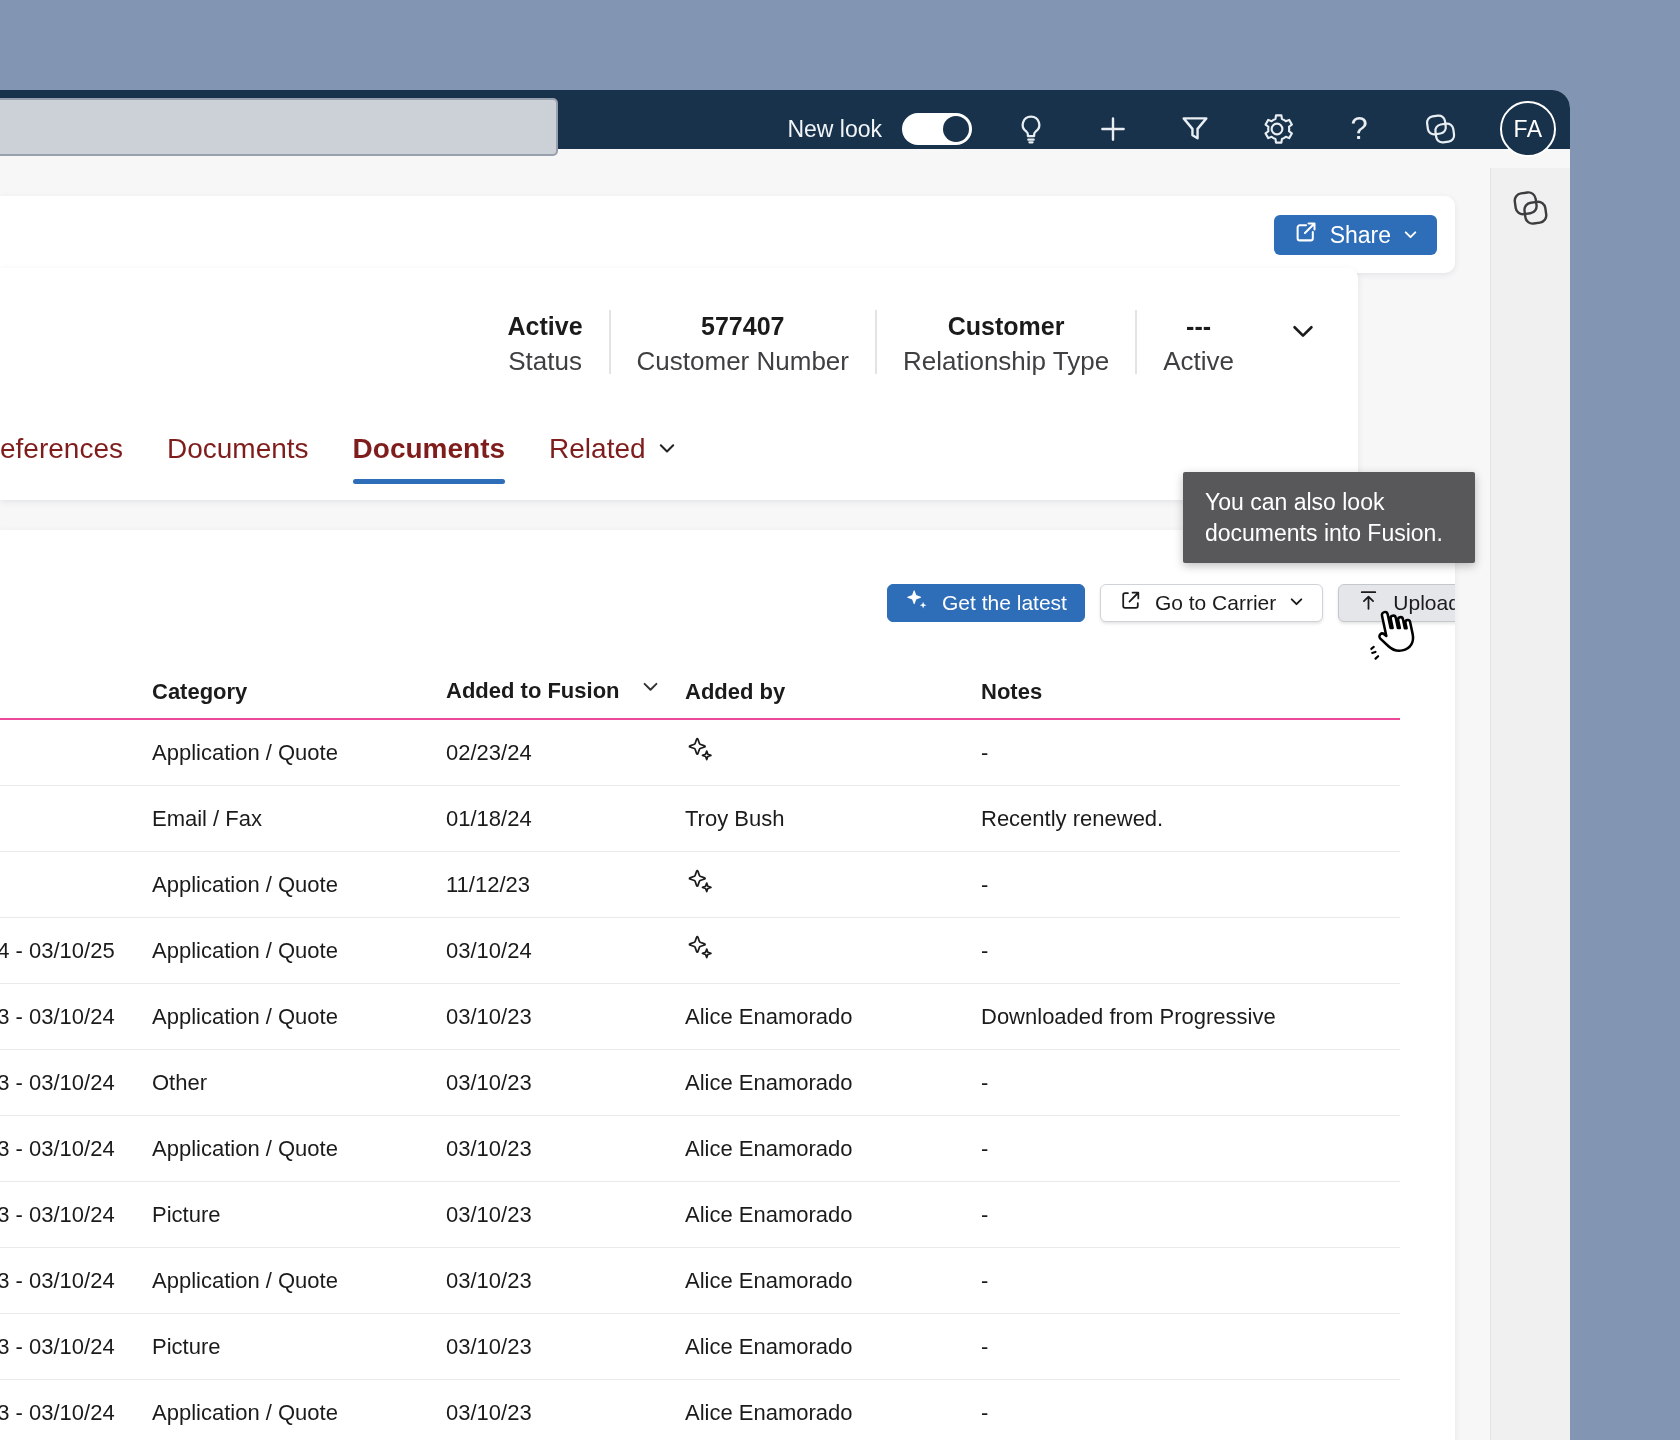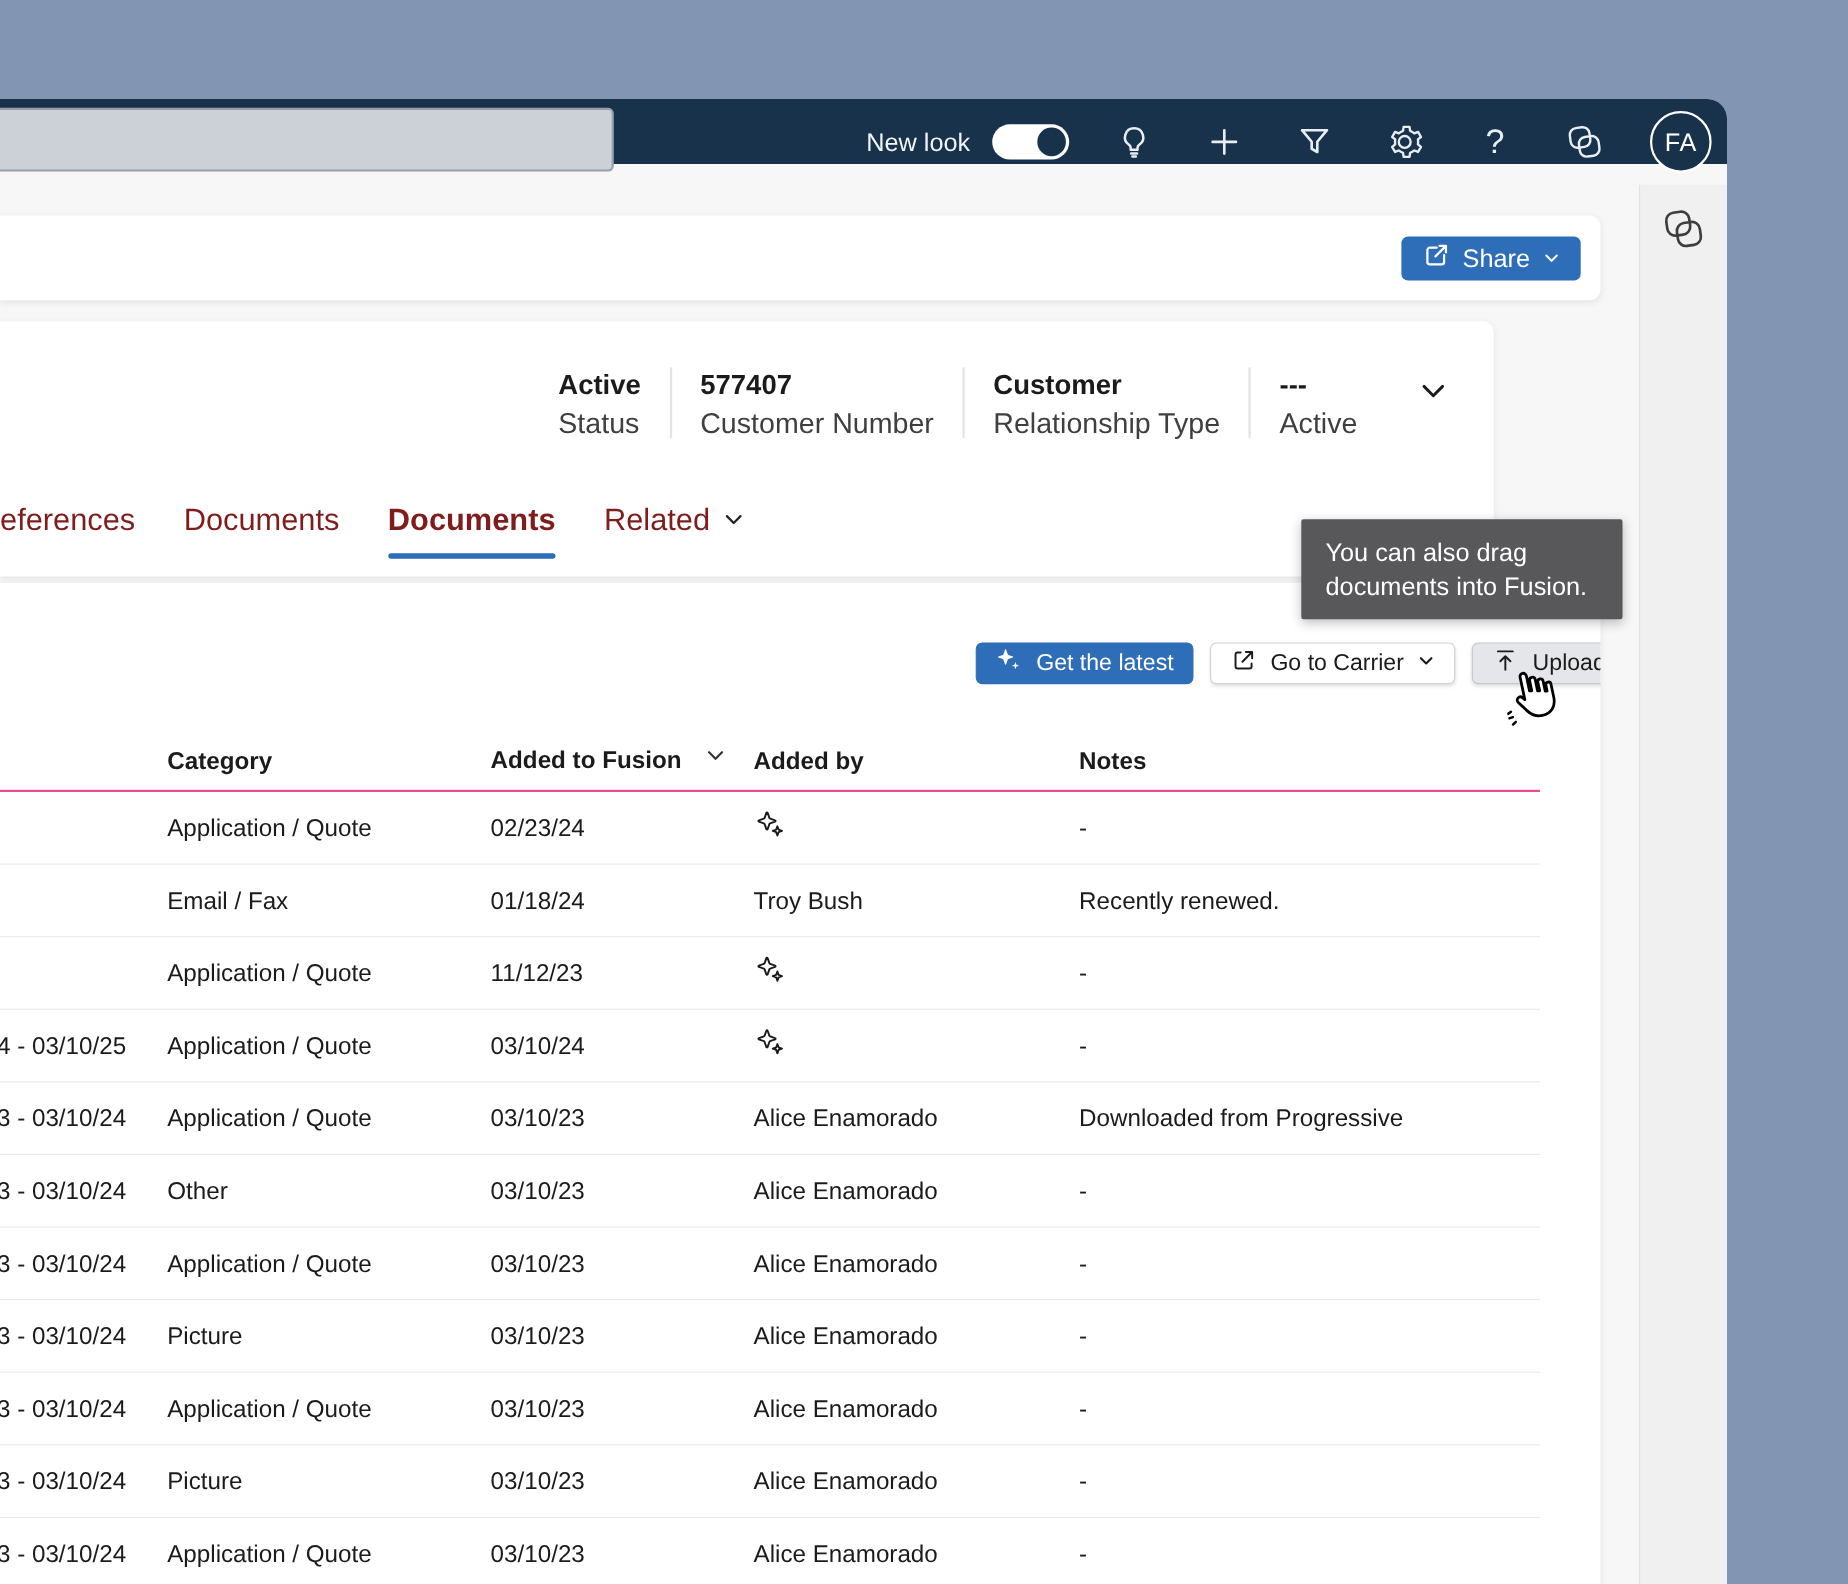--- a/index.html
+++ b/index.html
@@ -34,21 +34,21 @@
   .card { position:absolute; left:0; background:#ffffff; border-radius:0 10px 10px 0;
     box-shadow:0 2px 6px rgba(60,64,80,.10); }
 
   
   .share-card { top:28px; width:1455px; height:77px; }
   .share-btn { position:absolute; right:18px; top:19px; height:40px; padding:0 18px;
     background:#2e6db7; border:none; border-radius:6px; color:#ffffff; font-size:23px;
     display:flex; align-items:center; gap:11px; cursor:pointer; font-family:inherit;justify-content:space-between; }
 
   
-  .profile-card { top:124px; width:1358px; height:232px; }
+  .profile-card { top:100px; width:1358px; height:232px;text-align:center; }
   .info-row { position:absolute; right:40px; top:42px; display:flex; align-items:flex-start; }
   .info-field { padding:0 26px; }
   .info-field:first-child { padding-left:0; }
   .info-field + .info-field { border-left:2px solid #e3e3e5; }
   .info-value { font-size:25px; font-weight:bold; color:#1b1b1b; line-height:32px; }
   .info-label { font-size:26px; color:#3f3f41; margin-top:6px; line-height:26px; }
   .expand-chevron { margin-left:28px; margin-top:6px; color:#1b1b1b; cursor:pointer; }
 
   .tabs { position:absolute; left:0; top:163px; display:flex; gap:44px; }
   .tab { font-size:28px; color:#7f1d1d; padding-bottom:18px; position:relative; cursor:pointer;
@@ -393,21 +393,21 @@
       
       <span class="added-name">Alice Enamorado</span>
     </div>
     <div class="c-notes">-</div>
   </div>
 </div>
         </div>
       </div>
 
       <div class="tooltip">
-        <div>You can also drag</div>
+        <div>You can also look</div>
         <div>documents into Fusion.</div>
       </div>
 
       <div class="cursor">
         <svg width="54" height="58" viewBox="0 0 32 34">
           <g stroke="#000000" stroke-width="1.5" fill="#ffffff" stroke-linejoin="round">
             <path d="M12.6 3.6c1 0 1.7.8 1.7 1.8v8.2l1.2.2V8.3c0-.9.65-1.6 1.5-1.6.9 0 1.55.7 1.55 1.6v6.2l1.1.2V10c0-.85.65-1.5 1.45-1.5.8 0 1.45.65 1.45 1.5v5.5l1 .2v-3.2c0-.8.6-1.45 1.4-1.45.8 0 1.4.65 1.4 1.45v7.2c0 5-3 8.3-8 8.3-3.6 0-5.6-1.4-7.5-4.1l-3.8-5.4c-.55-.8-.35-1.9.45-2.45.75-.5 1.75-.35 2.3.35l1.05 1.3V5.4c0-1 .7-1.8 1.75-1.8z"></path>
           </g>
           <g stroke="#000000" stroke-width="1.3" stroke-linecap="round">
             <path d="M2.2 22.5l-1.9.9M2.6 25.6l-2.1.2M3.6 28.4l-1.8 1.1"></path>

